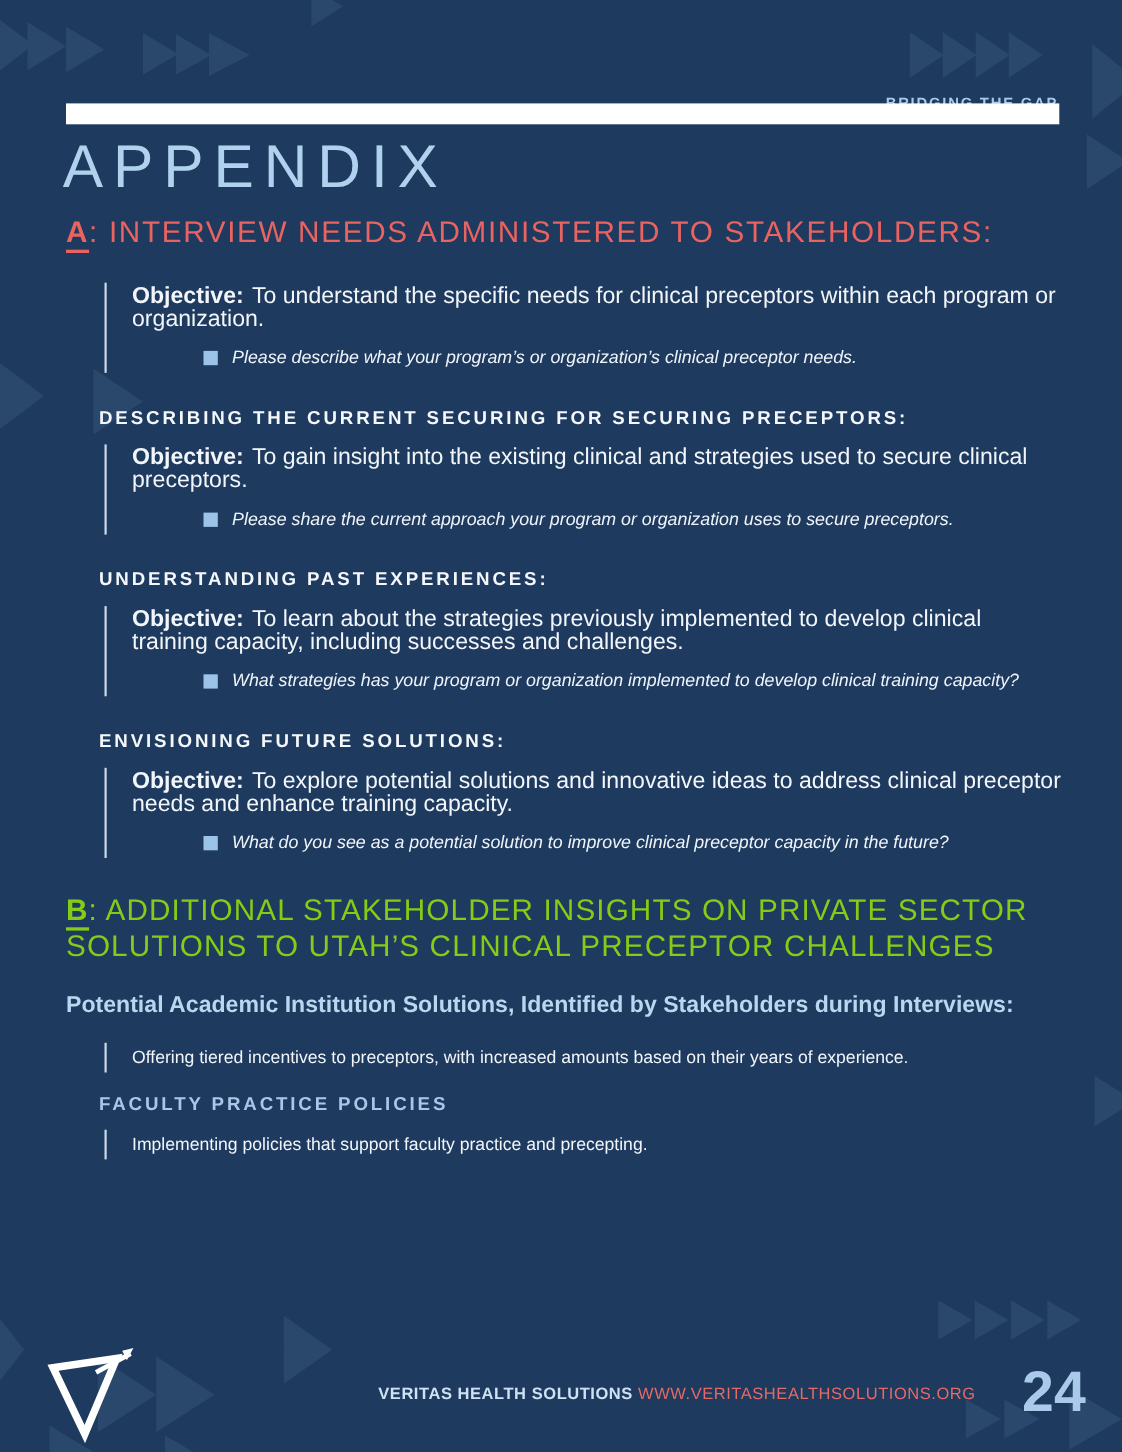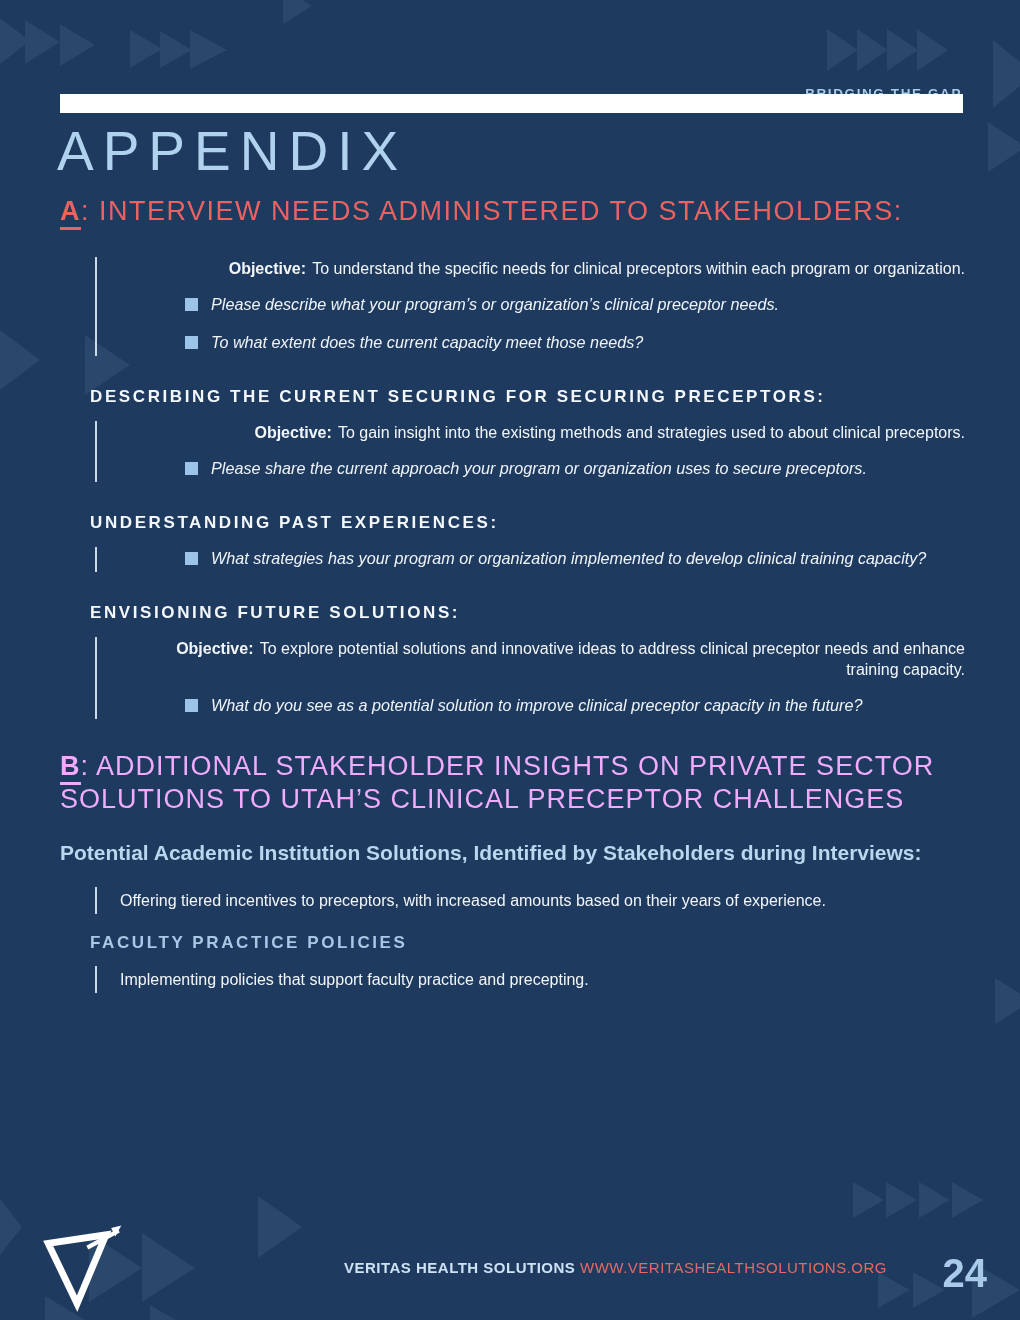--- a/index.html
+++ b/index.html
@@ -37,50 +37,50 @@
   }
   .sec-letter { font-weight:800; border-bottom:3px solid; padding-bottom:1px; }
 
   .subsections { margin-left:30px; }
   .subsection { margin-bottom:31px; }
   .sub-heading {
     font-size:17px; letter-spacing:2.6px; font-weight:700;
     color:#f4f8fc; margin:0 0 14px 0;
   }
   .obj-block { border-left:2px solid #ccdaea; margin-left:5px; padding:1px 0 1px 23px; }
-  .obj-text { font-size:16px; line-height:21px; margin:0 0 15px 0; max-width:845px;text-align:right; }
+  .obj-text { font-size:21px; line-height:21px; margin:0 0 15px 0; max-width:845px; }
   .obj-text strong { font-weight:700; padding-right:2px; }
   .bullet { display:flex; align-items:flex-start; margin:0 0 17px 65px; max-width:765px; }
   .bullet:last-child { margin-bottom:2px; }
   .bullet-square { flex:0 0 13px; width:13px; height:13px; background:#9cc3e8; margin:4px 13px 0 0; }
   .bullet-text { font-style:italic; font-size:16.2px; line-height:21px; color:#eff4fa; }
 
   .b-title {
-    font-size:27px; color:#f0abfc; letter-spacing:1px; line-height:33px;
+    font-size:27px; color:#84cc16; letter-spacing:1px; line-height:33px;
     font-weight:400; margin:24px 0 22px 0; max-width:890px;
   }
   .b-subtitle {
     font-size:21px; font-weight:700; color:#b9d7ef; line-height:29px;
     margin:0 0 20px 0; max-width:900px;
   }
   .b-items { margin-left:30px; }
   .b-item { margin-bottom:19px; }
   .b-item-heading {
     font-size:17px; letter-spacing:2.6px; font-weight:600;
     color:#a9c8e6; margin:0 0 13px 0;
   }
   .b-item-text {
     border-left:2px solid #ccdaea; margin-left:5px; padding:3px 0 3px 23px;
     font-size:16px; line-height:21px; margin-top:0; margin-bottom:0; max-width:830px;
   }
 
   .footer-text { position:absolute; bottom:44px; right:133px; font-size:15px; letter-spacing:0.5px; white-space:nowrap;margin-left:24px; }
   .footer-brand { font-weight:700; color:#cfe2f4; }
   .footer-url { color:#e56a66; text-decoration:none; }
-  .page-number { position:absolute; bottom:24px; right:33px; font-size:40px; font-weight:700; color:#a9cbe9; }
+  .page-number { position:absolute; bottom:24px; right:33px; font-size:52px; font-weight:700; color:#a9cbe9; }
   .logo { position:absolute; bottom:6px; left:38px; }
 </style>
 </head>
 <body>
 
 <svg class="decor" width="1020" height="1320" viewBox="0 0 1020 1320">
   <g fill="#2a476c">
 
     <polygon points="0,18 0,64 30,41"></polygon>
     <polygon points="25,20 25,64 60,42"></polygon>
@@ -137,44 +137,44 @@
       <div class="subsection">
         <div class="obj-block">
           <p class="obj-text">
             <strong>Objective:</strong>
             <span>To understand the specific needs for clinical preceptors within each program or organization.</span>
           </p>
           <div class="bullet">
             <span class="bullet-square"></span>
             <span class="bullet-text">Please describe what your program’s or organization’s clinical preceptor needs.</span>
           </div>
-          <div class="bullet">
-            <span class="bullet-square"></span>
-            <span class="bullet-text">To what extent does the current capacity meet those needs?</span>
-          </div>
         </div>
       </div>
 
       <div class="subsection">
         <h3 class="sub-heading">DESCRIBING THE CURRENT SECURING FOR SECURING PRECEPTORS:</h3>
         <div class="obj-block">
           <p class="obj-text">
             <strong>Objective:</strong>
-            <span>To gain insight into the existing methods and strategies used to about clinical preceptors.</span>
+            <span>To gain insight into the existing clinical and strategies used to secure clinical preceptors.</span>
           </p>
           <div class="bullet">
             <span class="bullet-square"></span>
             <span class="bullet-text">Please share the current approach your program or organization uses to secure preceptors.</span>
           </div>
         </div>
       </div>
 
       <div class="subsection">
         <h3 class="sub-heading">UNDERSTANDING PAST EXPERIENCES:</h3>
         <div class="obj-block">
+          <p class="obj-text">
+            <strong>Objective:</strong>
+            <span>To learn about the strategies previously implemented to develop clinical training capacity, including successes and challenges.</span>
+          </p>
           <div class="bullet">
             <span class="bullet-square"></span>
             <span class="bullet-text">What strategies has your program or organization implemented to develop clinical training capacity?</span>
           </div>
         </div>
       </div>
 
       <div class="subsection">
         <h3 class="sub-heading">ENVISIONING FUTURE SOLUTIONS:</h3>
         <div class="obj-block">

